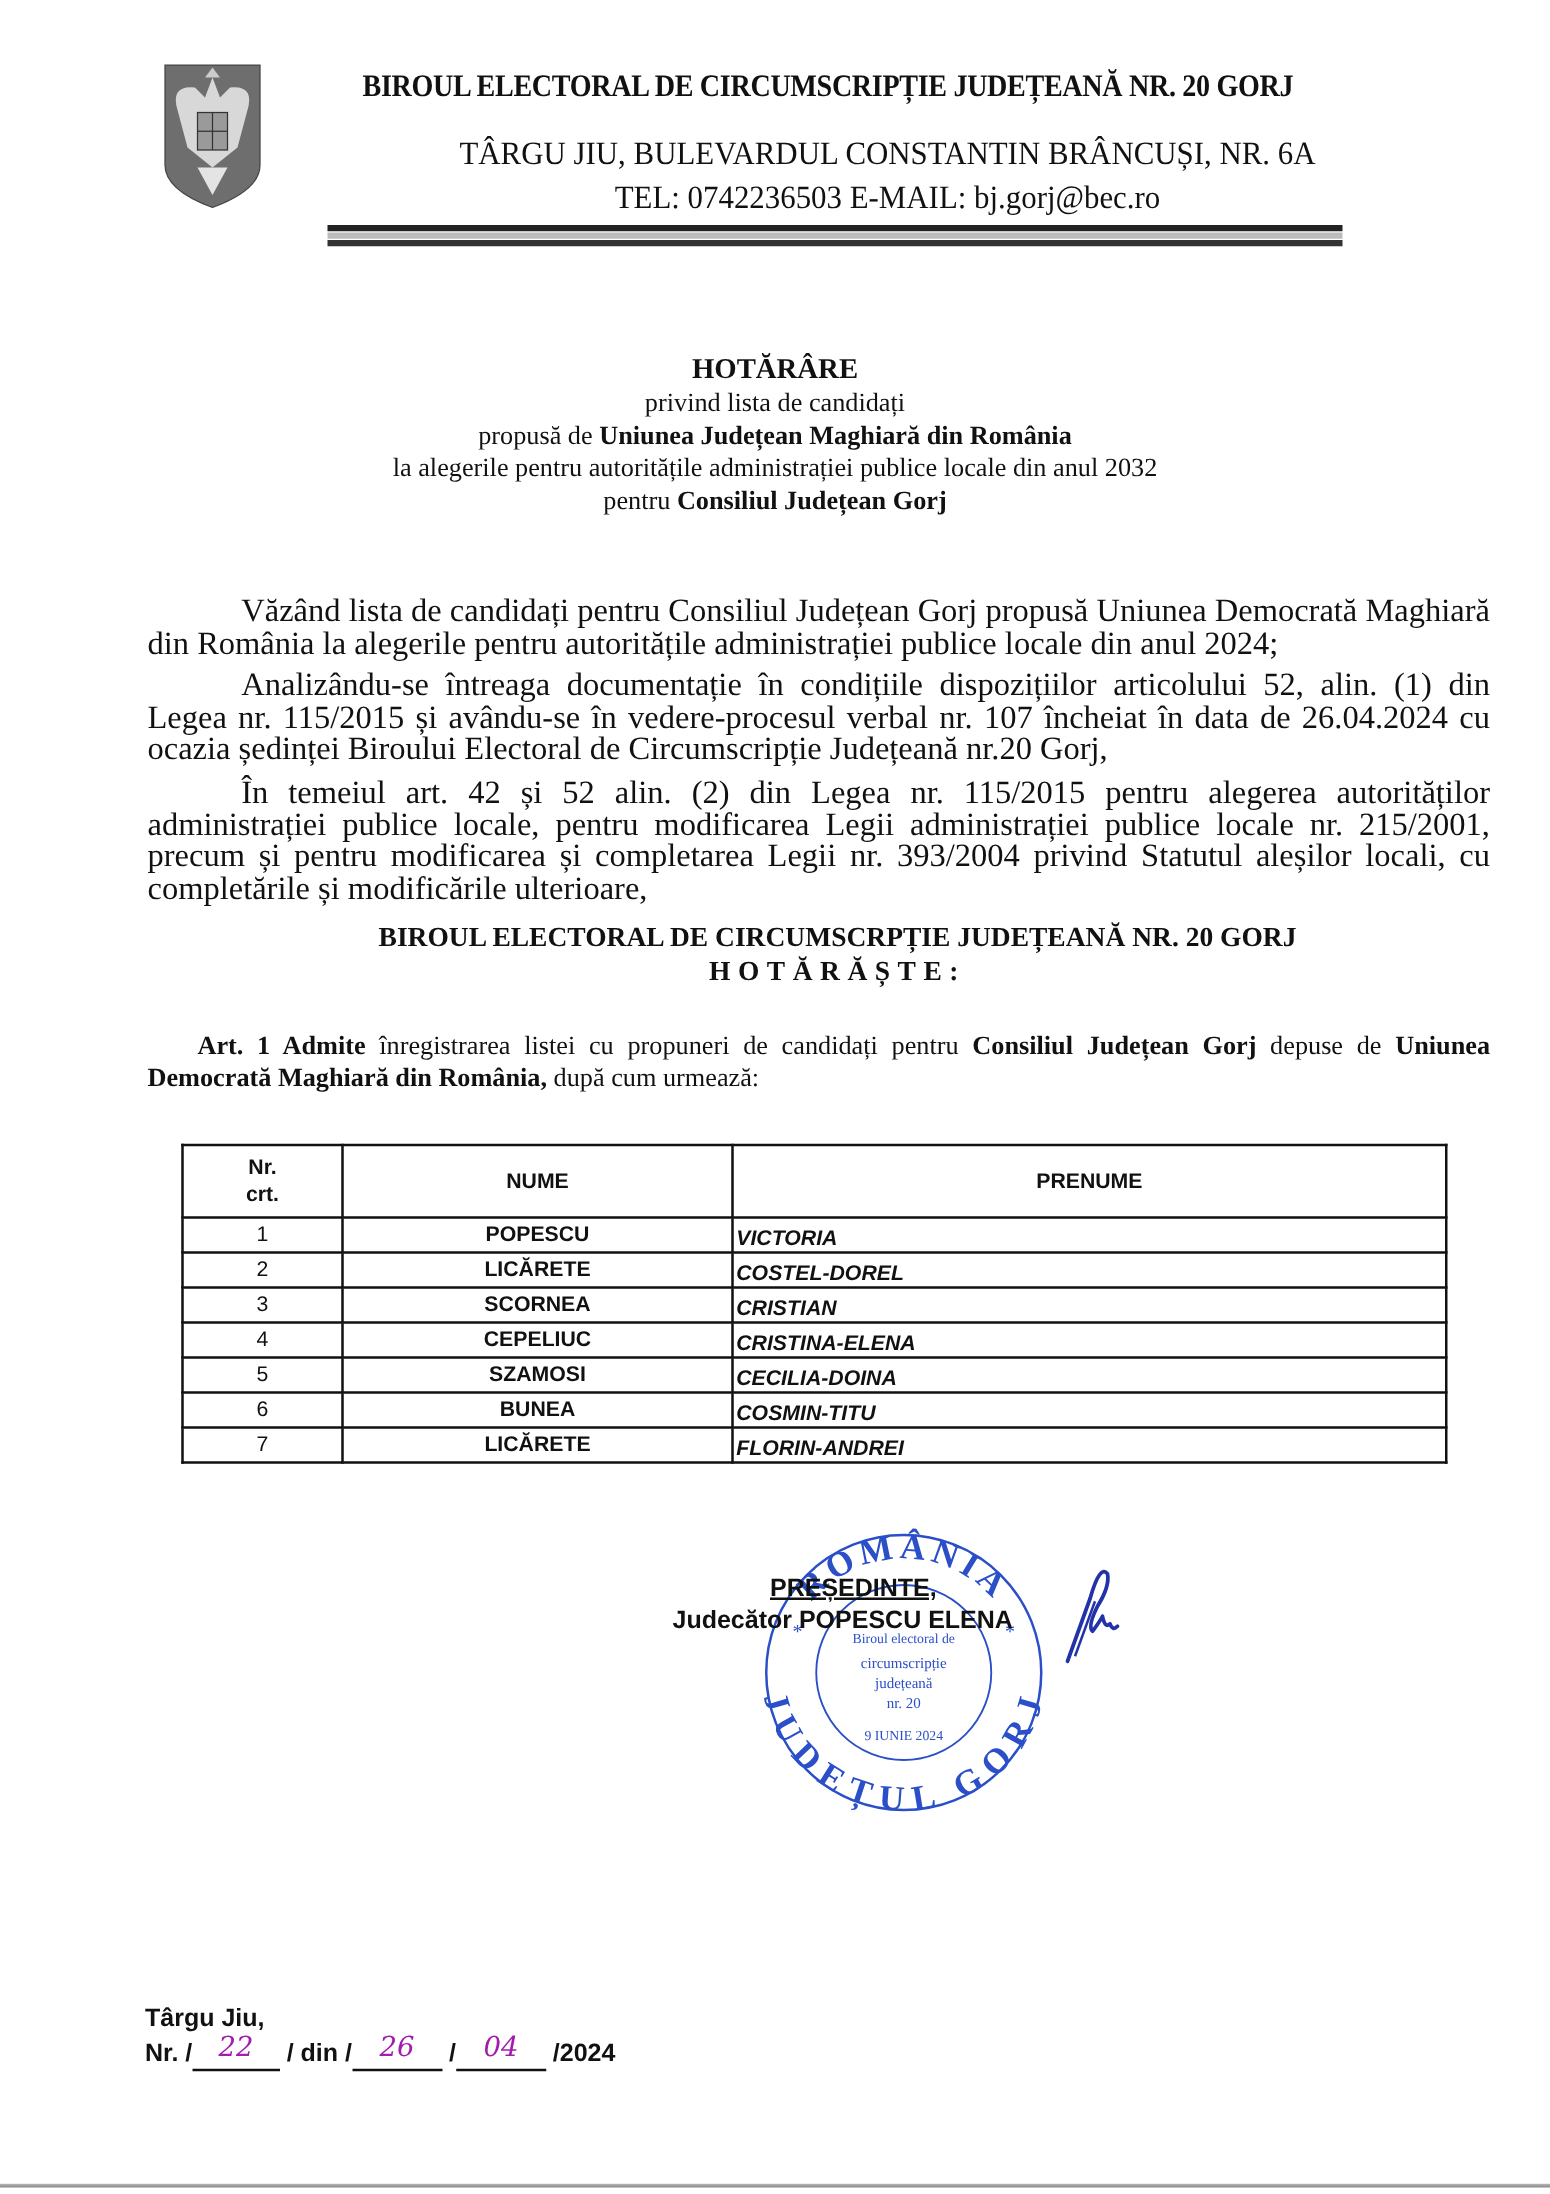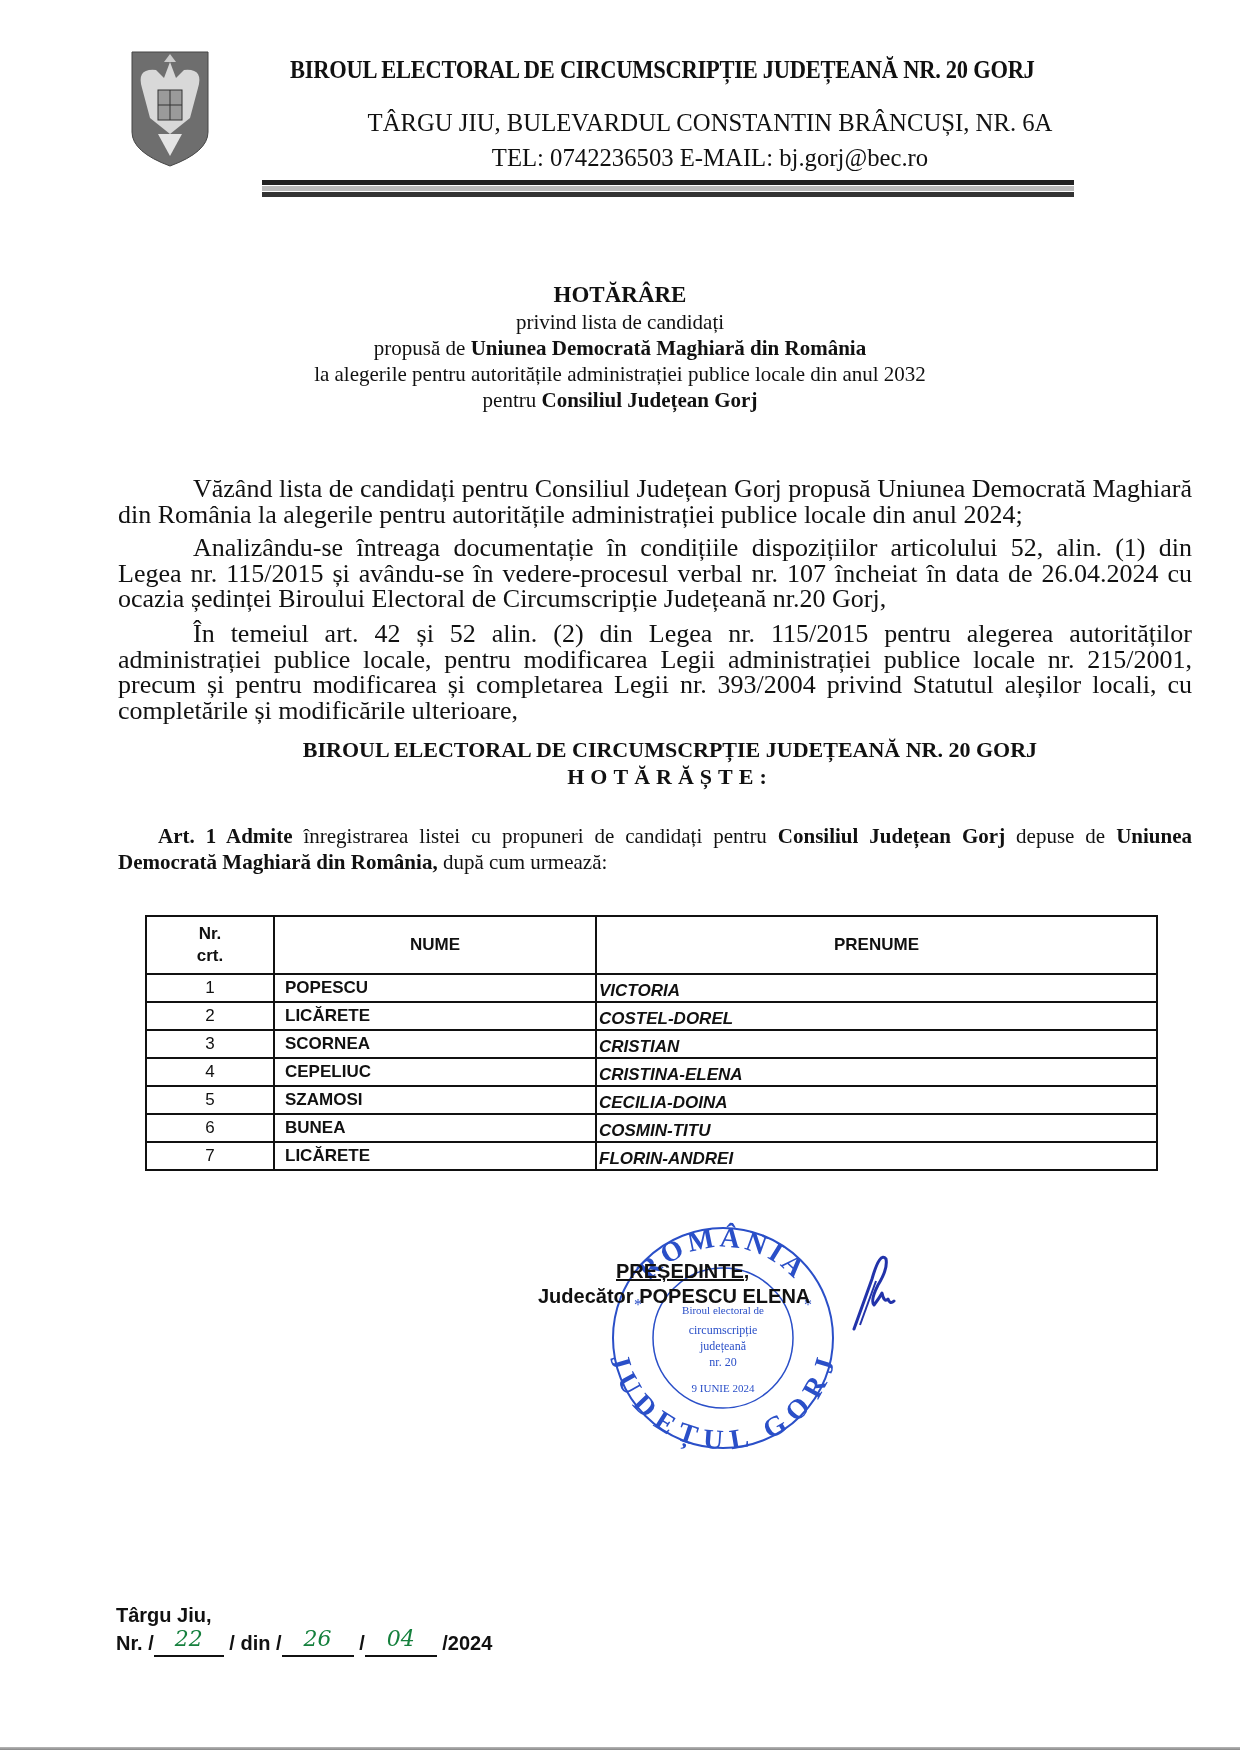--- a/index.html
+++ b/index.html
@@ -37,36 +37,36 @@
     .hot-h2 { position: absolute; left: 200px; top: 764px; width: 940px; text-align: center; font-family: "Liberation Serif", serif; font-weight: bold; font-size: 22px; letter-spacing: 6px; }
 
     .art { position: absolute; left: 118px; top: 823px; width: 1074px; font-family: "Liberation Serif", serif; font-size: 21px; line-height: 26px; text-align: justify; }
 
     
     .cand-table { position: absolute; left: 145px; top: 915px; width: 1013px; border-collapse: collapse; font-family: "Liberation Sans", sans-serif; font-size: 17px; }
     .cand-table th, .cand-table td { border: 2px solid #111; padding: 0; }
     .cand-table th { font-weight: bold; text-align: center; height: 56px; line-height: 22px; }
     .cand-table td { height: 26px; font-weight: bold; }
     .cand-table td.nr { text-align: center; font-weight: normal; width: 126px; }
-    .cand-table td.nume { width: 310px; padding-left: 10px; }
+    .cand-table td.nume { width: 310px; padding-left: 0; text-align: center; }
     .cand-table td.prenume { padding-left: 2px; vertical-align: bottom; font-style: italic; }
     .cand-table th.c1 { width: 126px; }
     .cand-table th.c2 { width: 310px; }
 
     
     .stamp { position: absolute; left: 598px; top: 1222px; width: 250px; height: 232px; }
     .sig-role { position: absolute; left: 616px; top: 1260px; font-family: "Liberation Sans", sans-serif; font-weight: bold; font-size: 20px; text-decoration: underline; }
     .sig-name { position: absolute; left: 538px; top: 1285px; font-family: "Liberation Sans", sans-serif; font-weight: bold; font-size: 20px; white-space: nowrap; }
     .signature { position: absolute; left: 850px; top: 1245px; width: 50px; height: 90px; }
 
     
     .foot-city { position: absolute; left: 116px; top: 1604px; font-family: "Liberation Sans", sans-serif; font-weight: bold; font-size: 20px; }
     .foot-nr { position: absolute; left: 116px; top: 1630px; font-family: "Liberation Sans", sans-serif; font-weight: bold; font-size: 20px; white-space: nowrap; }
     .foot-nr .blank { display: inline-block; border-bottom: 2px solid #111; text-align: center; position: relative; }
-    .foot-nr .hw { font-family: "DejaVu Serif", serif; font-style: italic; font-weight: normal; color: #15803d; font-size: 22px; position: relative; top: -4px; }
+    .foot-nr .hw { font-family: "DejaVu Serif", serif; font-style: italic; font-weight: normal; color: #a21caf; font-size: 22px; position: relative; top: -4px; }
     .b1 { width: 70px; } .b2 { width: 72px; } .b3 { width: 72px; }
   </style>
 </head>
 <body>
 
 <div class="page">
 
   <svg class="crest" viewBox="0 0 84 120">
     <path d="M4 4 H80 V84 Q80 104 42 118 Q4 104 4 84 Z" fill="#6e6e6e" stroke="#444" stroke-width="1"></path>
     <path d="M14 40 Q8 20 28 22 L36 30 L42 14 L48 30 L56 22 Q76 20 70 40 L62 70 L42 86 L22 70 Z" fill="#d8d8d8"></path>
@@ -81,21 +81,21 @@
   <div class="hdr-addr">TÂRGU JIU, BULEVARDUL CONSTANTIN BRÂNCUȘI, NR. 6A</div>
   <div class="hdr-contact">TEL: 0742236503 E-MAIL: bj.gorj@bec.ro</div>
   <div class="hdr-rule">
     <div class="r1"></div>
       <div class="r2"></div>
       <div class="r3"></div>
   </div>
 
   <div class="tblock t-l1">privind lista de candidați</div>
   <div class="tblock t-main">HOTĂRÂRE</div>
-  <div class="tblock t-l2"><span>propusă de </span><b>Uniunea Democrată Maghiară din România</b></div>
+  <div class="tblock t-l2"><span>propusă de </span><b>Uniunea Județean Maghiară din România</b></div>
   <div class="tblock t-l3">la alegerile pentru autoritățile administrației publice locale din anul 2032</div>
   <div class="tblock t-l4"><span>pentru </span><b>Consiliul Județean Gorj</b></div>
 
   <div class="para p1"><span class="indent"></span><span>Văzând lista de candidați pentru Consiliul Județean Gorj propusă Uniunea Democrată Maghiară din România la alegerile pentru autoritățile administrației publice locale din anul 2024;</span></div>
   <div class="para p2"><span class="indent"></span><span>Analizându-se întreaga documentație în condițiile dispozițiilor articolului 52, alin. (1) din Legea nr. 115/2015 și avându-se în vedere-procesul verbal nr. 107 încheiat în data de 26.04.2024 cu ocazia ședinței Biroului Electoral de Circumscripție Județeană nr.20 Gorj,</span></div>
   <div class="para p3"><span class="indent"></span><span>În temeiul art. 42 și 52 alin. (2) din Legea nr. 115/2015 pentru alegerea autorităților administrației publice locale, pentru modificarea Legii administrației publice locale nr. 215/2001, precum și pentru modificarea și completarea Legii nr. 393/2004 privind Statutul aleșilor locali, cu completările și modificările ulterioare,</span></div>
 
   <div class="hot-h1">BIROUL ELECTORAL DE CIRCUMSCRPȚIE JUDEȚEANĂ NR. 20 GORJ</div>
   <div class="hot-h2">HOTĂRĂȘTE:</div>
 

